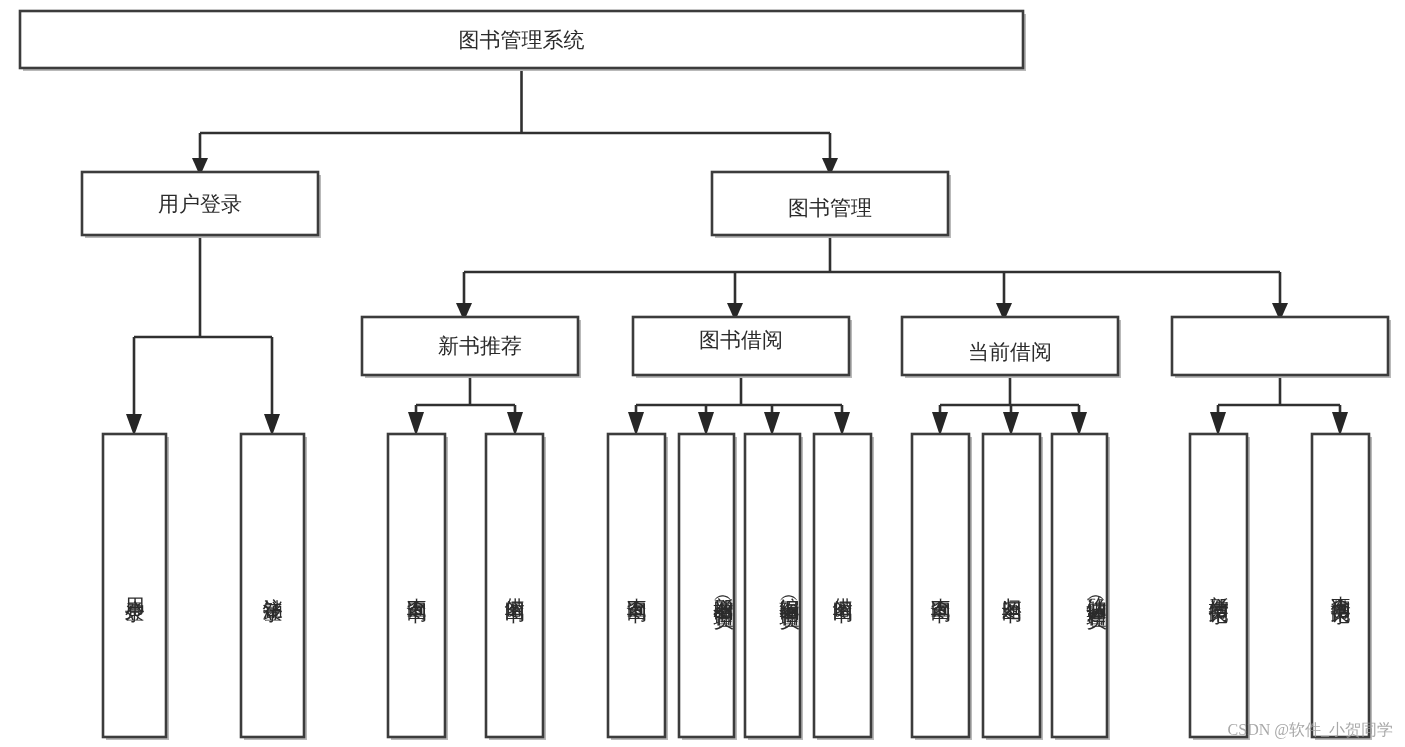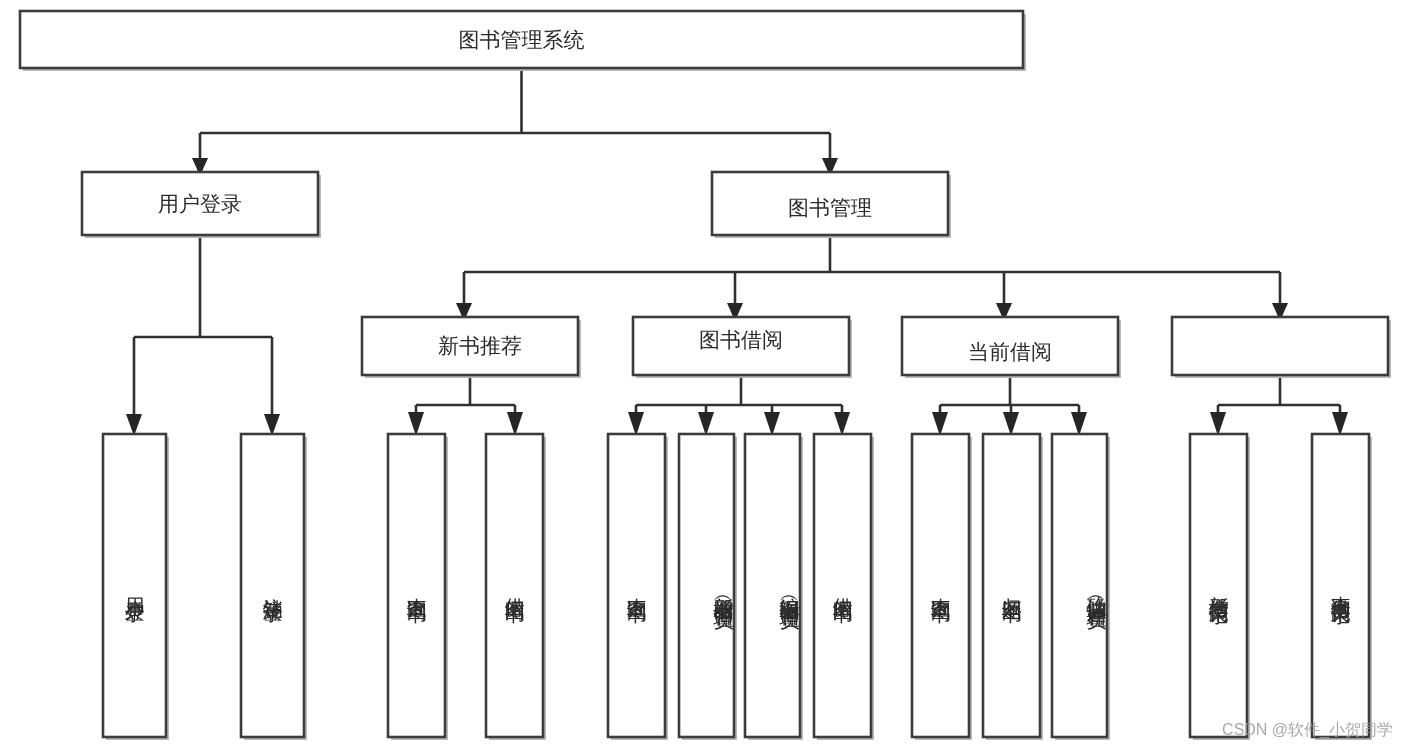--- a/index.html
+++ b/index.html
@@ -69,21 +69,21 @@
     font-family: "DejaVu Sans", "Liberation Sans", sans-serif;
     font-size: 21px;
     color: #2b2b2b;
     white-space: nowrap;
     pointer-events: none;
   }
   #watermark {
     position: absolute;
     right: 12px;
     bottom: 6px;
-    font-family: Liberation Sans, sans-serif;
+    font-family: Liberation Serif, serif;
     font-size: 16px;
     color: #9a9a9a;
     white-space: nowrap;
     opacity: 0.85;
   }
 </style>
 </head>
 <body>
 
 <div id="diagram-root">

